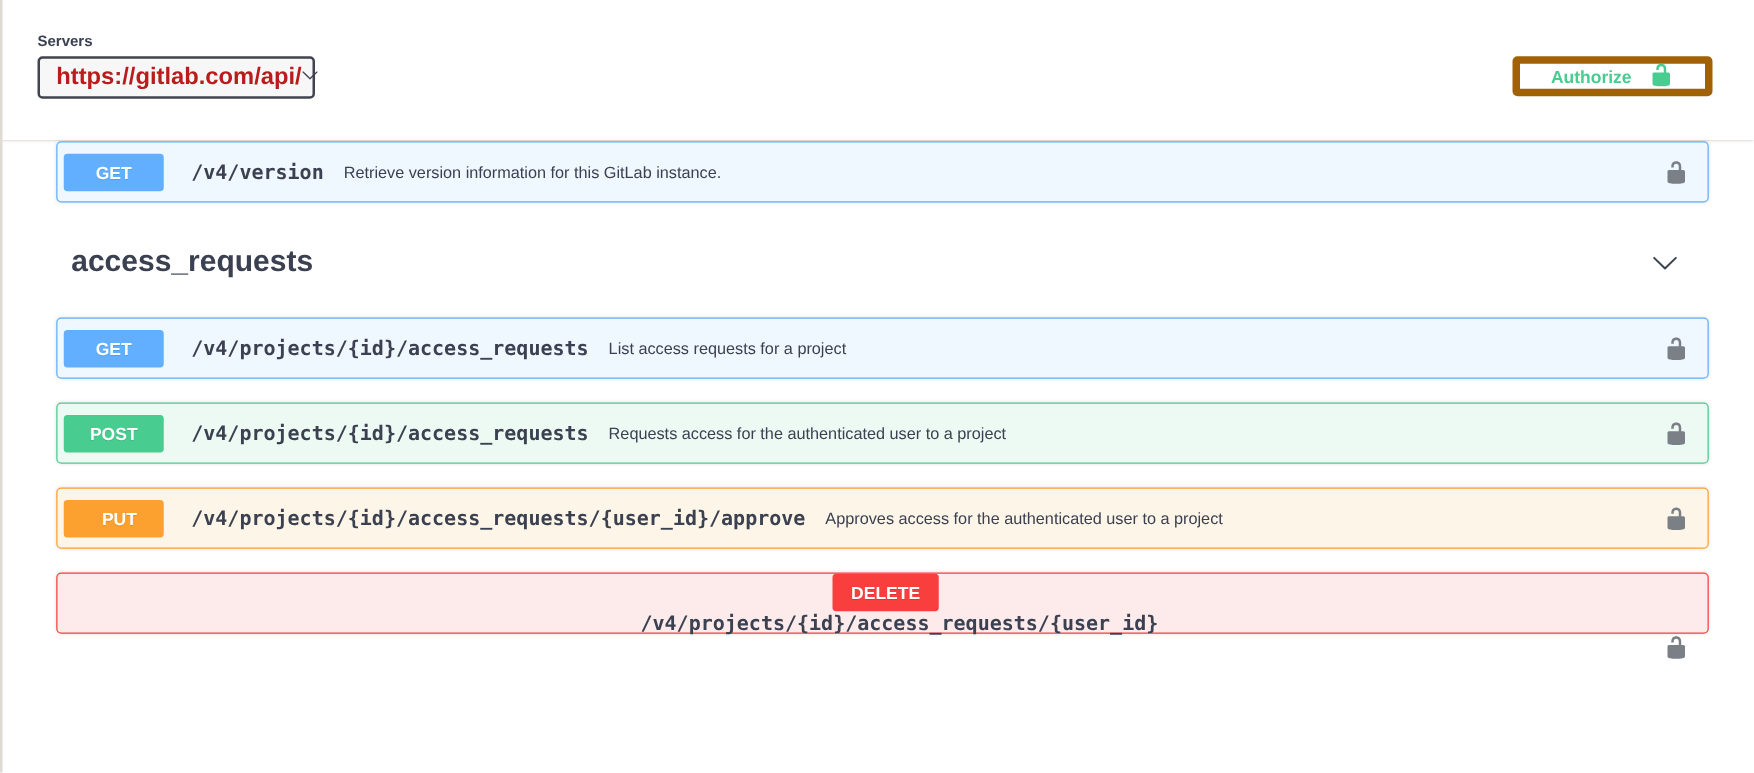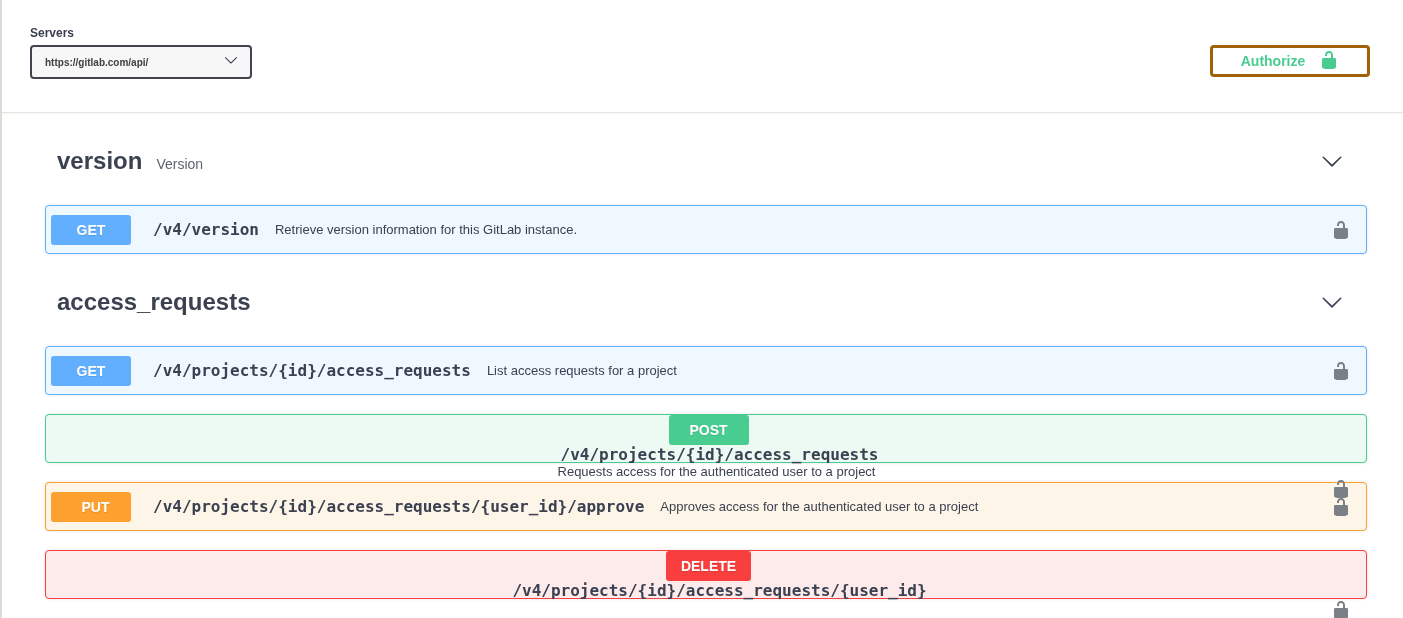--- a/index.html
+++ b/index.html
@@ -30,35 +30,35 @@
     justify-content: space-between;
     width: 222px;
     height: 34px;
     padding: 0 12px 0 13px;
     background: #f7f7f7;
     border: 2px solid #41444e;
     border-radius: 4px;
     cursor: pointer;
   }
   .server-select-value {
-    font-size: 10px;
-    font-weight: bold;
-    color: #404040;
+    font-size: 19px;
+    font-weight: bold;
+    color: #b91c1c;
     white-space: nowrap;
   }
   .authorize-btn {
     display: flex;
     align-items: center;
     justify-content: center;
     gap: 14px;
     width: 160px;
     height: 32px;
     margin-bottom: 2px;
     background: transparent;
-    border: 3px solid #a16207;
+    border: 6px solid #a16207;
     border-radius: 4px;
     cursor: pointer;
   }
   .authorize-label {
     font-size: 14px;
     font-weight: bold;
     color: #49cc90;
   }
 
   .scheme-divider {
@@ -103,21 +103,21 @@
     align-items: center;
     height: 49px;
     margin-bottom: 19px;
     padding: 0 0 0 5px;
     border-radius: 4px;
     border: 1px solid;
     box-shadow: 0 0 3px rgba(0,0,0,0.12);
     cursor: pointer;
   }
   .opblock.get    { background: #eff7ff; border-color: #61affe; }
-  .opblock.post   { background: #ecfaf3; border-color: #49cc90; flex-direction: column; }
+  .opblock.post   { background: #ecfaf3; border-color: #49cc90; }
   .opblock.put    { background: #fdf5e8; border-color: #fca130; }
   .opblock.delete { background: #fdeaea; border-color: #f93e3e; flex-direction: column; }
 
   .opblock-method {
     flex: none;
     min-width: 80px;
     padding: 7px 15px;
     border-radius: 3px;
     text-align: center;
     font-size: 14px;
@@ -181,29 +181,20 @@
           <path d="M15.8 8H14V5.6C14 2.703 12.665 1 10 1 7.334 1 6 2.703 6 5.6V6h2v-.801C8 3.754 8.797 3 10 3c1.203 0 2 .754 2 2.199V8H4c-.553 0-1 .646-1 1.199V17c0 .549.428 1.139.951 1.307l1.197.387C5.672 18.861 6.55 19 7.1 19h5.8c.549 0 1.428-.139 1.951-.307l1.196-.387c.524-.167.953-.757.953-1.306V9.199C17 8.646 16.352 8 15.8 8z"></path>
         </svg>
     </span>
   </button>
 </div>
 
 <div class="scheme-divider"></div>
 
 <div class="content">
 
-  <div class="section-header">
-    <span class="section-title">version</span>
-    <span class="section-desc">Version</span>
-    <span class="section-chevron">
-      <svg viewBox="0 0 20 20">
-          <path d="M17.418 6.109a.697.697 0 0 1 .979 0 .68.68 0 0 1 0 .969l-7.908 7.83a.697.697 0 0 1-.979 0l-7.908-7.83a.68.68 0 0 1 0-.969.697.697 0 0 1 .979 0L10 13.25l7.418-7.141z"></path>
-        </svg>
-    </span>
-  </div>
 
   <div class="opblock get">
     <span class="opblock-method">GET</span>
     <span class="opblock-path">/v4/version</span>
     <span class="opblock-summary">Retrieve version information for this GitLab instance.</span>
     <button class="opblock-lock">
       <svg class="lock-svg lock-gray" viewBox="0 0 20 20">
           <path d="M15.8 8H14V5.6C14 2.703 12.665 1 10 1 7.334 1 6 2.703 6 5.6V6h2v-.801C8 3.754 8.797 3 10 3c1.203 0 2 .754 2 2.199V8H4c-.553 0-1 .646-1 1.199V17c0 .549.428 1.139.951 1.307l1.197.387C5.672 18.861 6.55 19 7.1 19h5.8c.549 0 1.428-.139 1.951-.307l1.196-.387c.524-.167.953-.757.953-1.306V9.199C17 8.646 16.352 8 15.8 8z"></path>
         </svg>
     </button>

